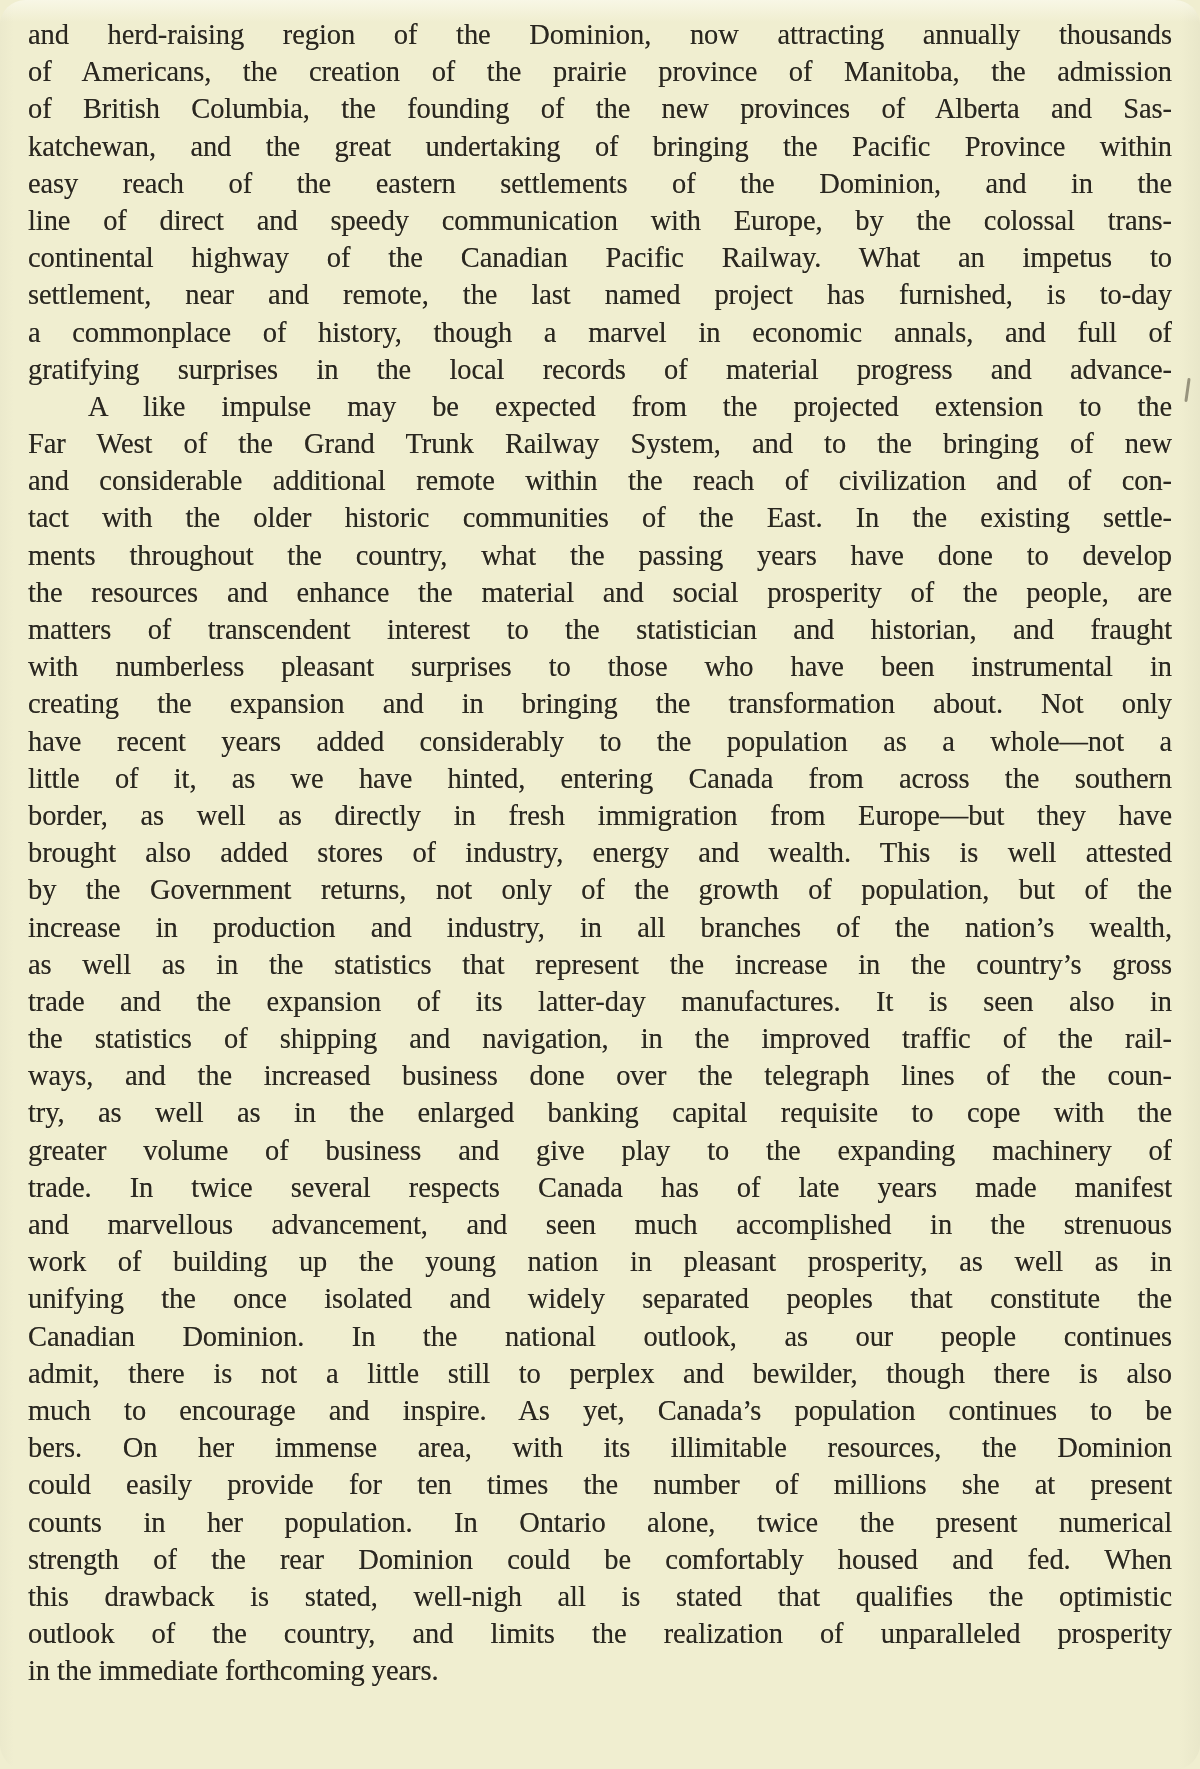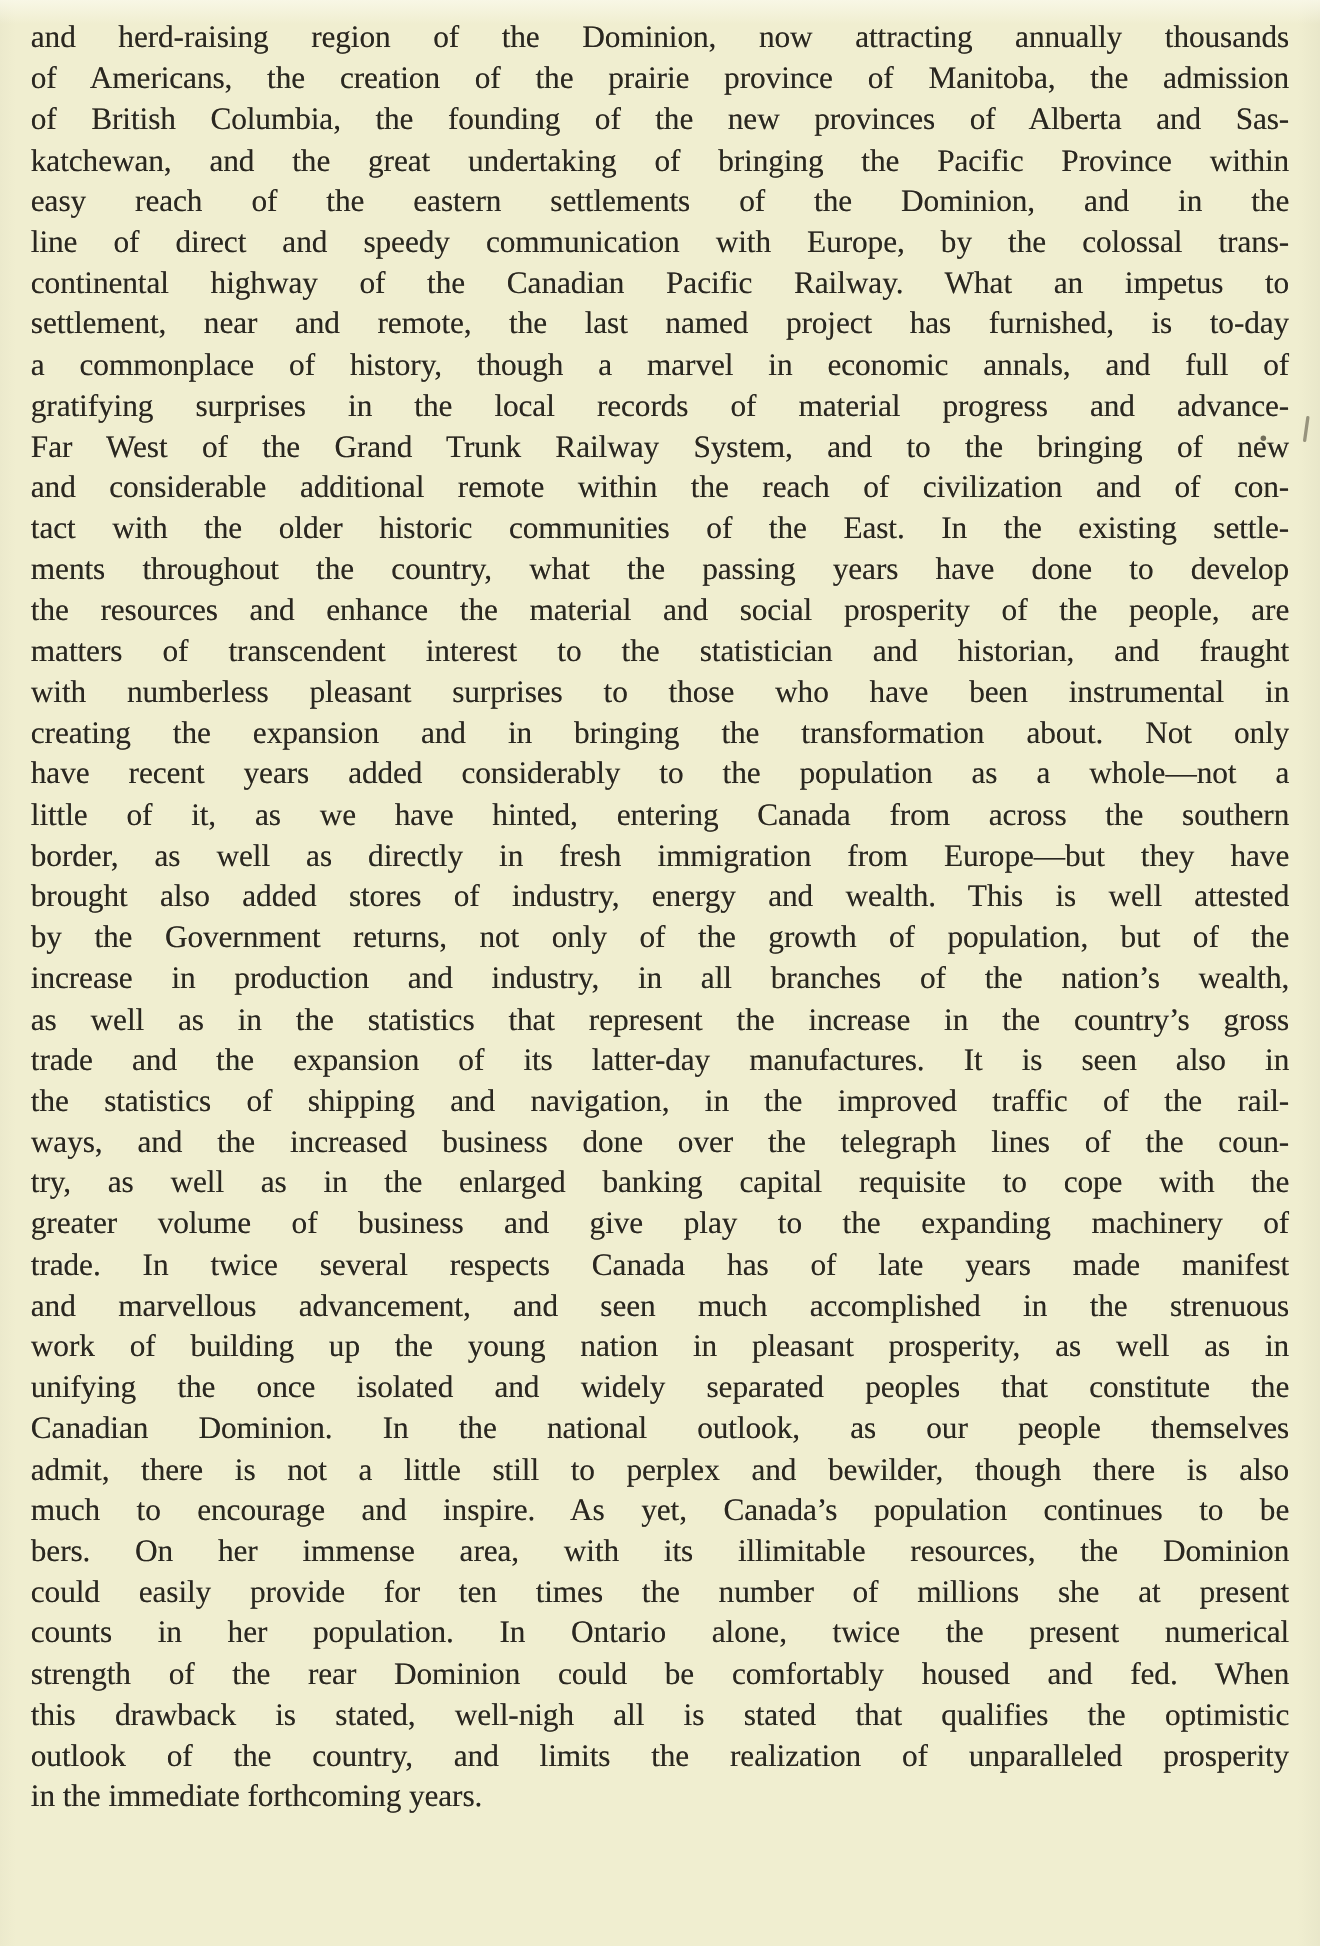--- a/index.html
+++ b/index.html
@@ -14,20 +14,21 @@
     position: relative;
     width: 1200px;
     height: 1769px;
     box-sizing: border-box;
     padding: 16px 28px 0 28px;
     background:
       linear-gradient(180deg, rgba(250,249,235,0.8) 0px, rgba(250,249,235,0) 22px),
       linear-gradient(90deg, rgba(226,224,196,0.35) 0px, rgba(226,224,196,0) 14px, rgba(226,224,196,0) 1180px, rgba(222,220,192,0.4) 1200px),
       #f0eed0;
     overflow: hidden;
+    border-radius: 25px;
   }
   .text-block { width: 1144px; }
   .paragraph { margin: 0; }
   .line {
     height: 37.2px;
     line-height: 37.2px;
     font-size: 28.5px;
     letter-spacing: -0.1px;
     overflow: hidden;
     text-align: justify;
@@ -68,20 +69,21 @@
         <div class="line">of British Columbia, the founding of the new provinces of Alberta and Sas-</div>
         <div class="line">katchewan, and the great undertaking of bringing the Pacific Province within</div>
         <div class="line">easy reach of the eastern settlements of the Dominion, and in the</div>
         <div class="line">line of direct and speedy communication with Europe, by the colossal trans-</div>
         <div class="line">continental highway of the Canadian Pacific Railway.  What an impetus to</div>
         <div class="line">settlement, near and remote, the last named project has furnished, is to-day</div>
         <div class="line">a commonplace of history, though a marvel in economic annals, and full of</div>
         <div class="line">gratifying surprises in the local records of material progress and advance-</div>
       </div>
       <div class="paragraph">
+        <div class="line indent">A like impulse may be expected from the projected extension to the</div>
         <div class="line">Far West of the Grand Trunk Railway System, and to the bringing of new</div>
         <div class="line">and considerable additional remote within the reach of civilization and of con-</div>
         <div class="line">tact with the older historic communities of the East.  In the existing settle-</div>
         <div class="line">ments throughout the country, what the passing years have done to develop</div>
         <div class="line">the resources and enhance the material and social prosperity of the people, are</div>
         <div class="line">matters of transcendent interest to the statistician and historian, and fraught</div>
         <div class="line">with numberless pleasant surprises to those who have been instrumental in</div>
         <div class="line">creating the expansion and in bringing the transformation about.  Not only</div>
         <div class="line">have recent years added considerably to the population as a whole—not a</div>
         <div class="line">little of it, as we have hinted, entering Canada from across the southern</div>
@@ -92,21 +94,21 @@
         <div class="line">as well as in the statistics that represent the increase in the country’s gross</div>
         <div class="line">trade and the expansion of its latter-day manufactures.  It is seen also in</div>
         <div class="line">the statistics of shipping and navigation, in the improved traffic of the rail-</div>
         <div class="line">ways, and the increased business done over the telegraph lines of the coun-</div>
         <div class="line">try, as well as in the enlarged banking capital requisite to cope with the</div>
         <div class="line">greater volume of business and give play to the expanding machinery of</div>
         <div class="line">trade.  In twice several respects Canada has of late years made manifest</div>
         <div class="line">and marvellous advancement, and seen much accomplished in the strenuous</div>
         <div class="line">work of building up the young nation in pleasant prosperity, as well as in</div>
         <div class="line">unifying the once isolated and widely separated peoples that constitute the</div>
-        <div class="line">Canadian Dominion.  In the national outlook, as our people themselves</div>
+        <div class="line">Canadian Dominion.  In the national outlook, as our people continues</div>
         <div class="line">admit, there is not a little still to perplex and bewilder, though there is also</div>
         <div class="line">much to encourage and inspire.  As yet, Canada’s population continues to be</div>
         <div class="line">bers.  On her immense area, with its illimitable resources, the Dominion</div>
         <div class="line">could easily provide for ten times the number of millions she at present</div>
         <div class="line">counts in her population.  In Ontario alone, twice the present numerical</div>
         <div class="line">strength of the rear Dominion could be comfortably housed and fed.  When</div>
         <div class="line">this drawback is stated, well-nigh all is stated that qualifies the optimistic</div>
         <div class="line">outlook of the country, and limits the realization of unparalleled prosperity</div>
         <div class="line noj">in the immediate forthcoming years.</div>
       </div>

